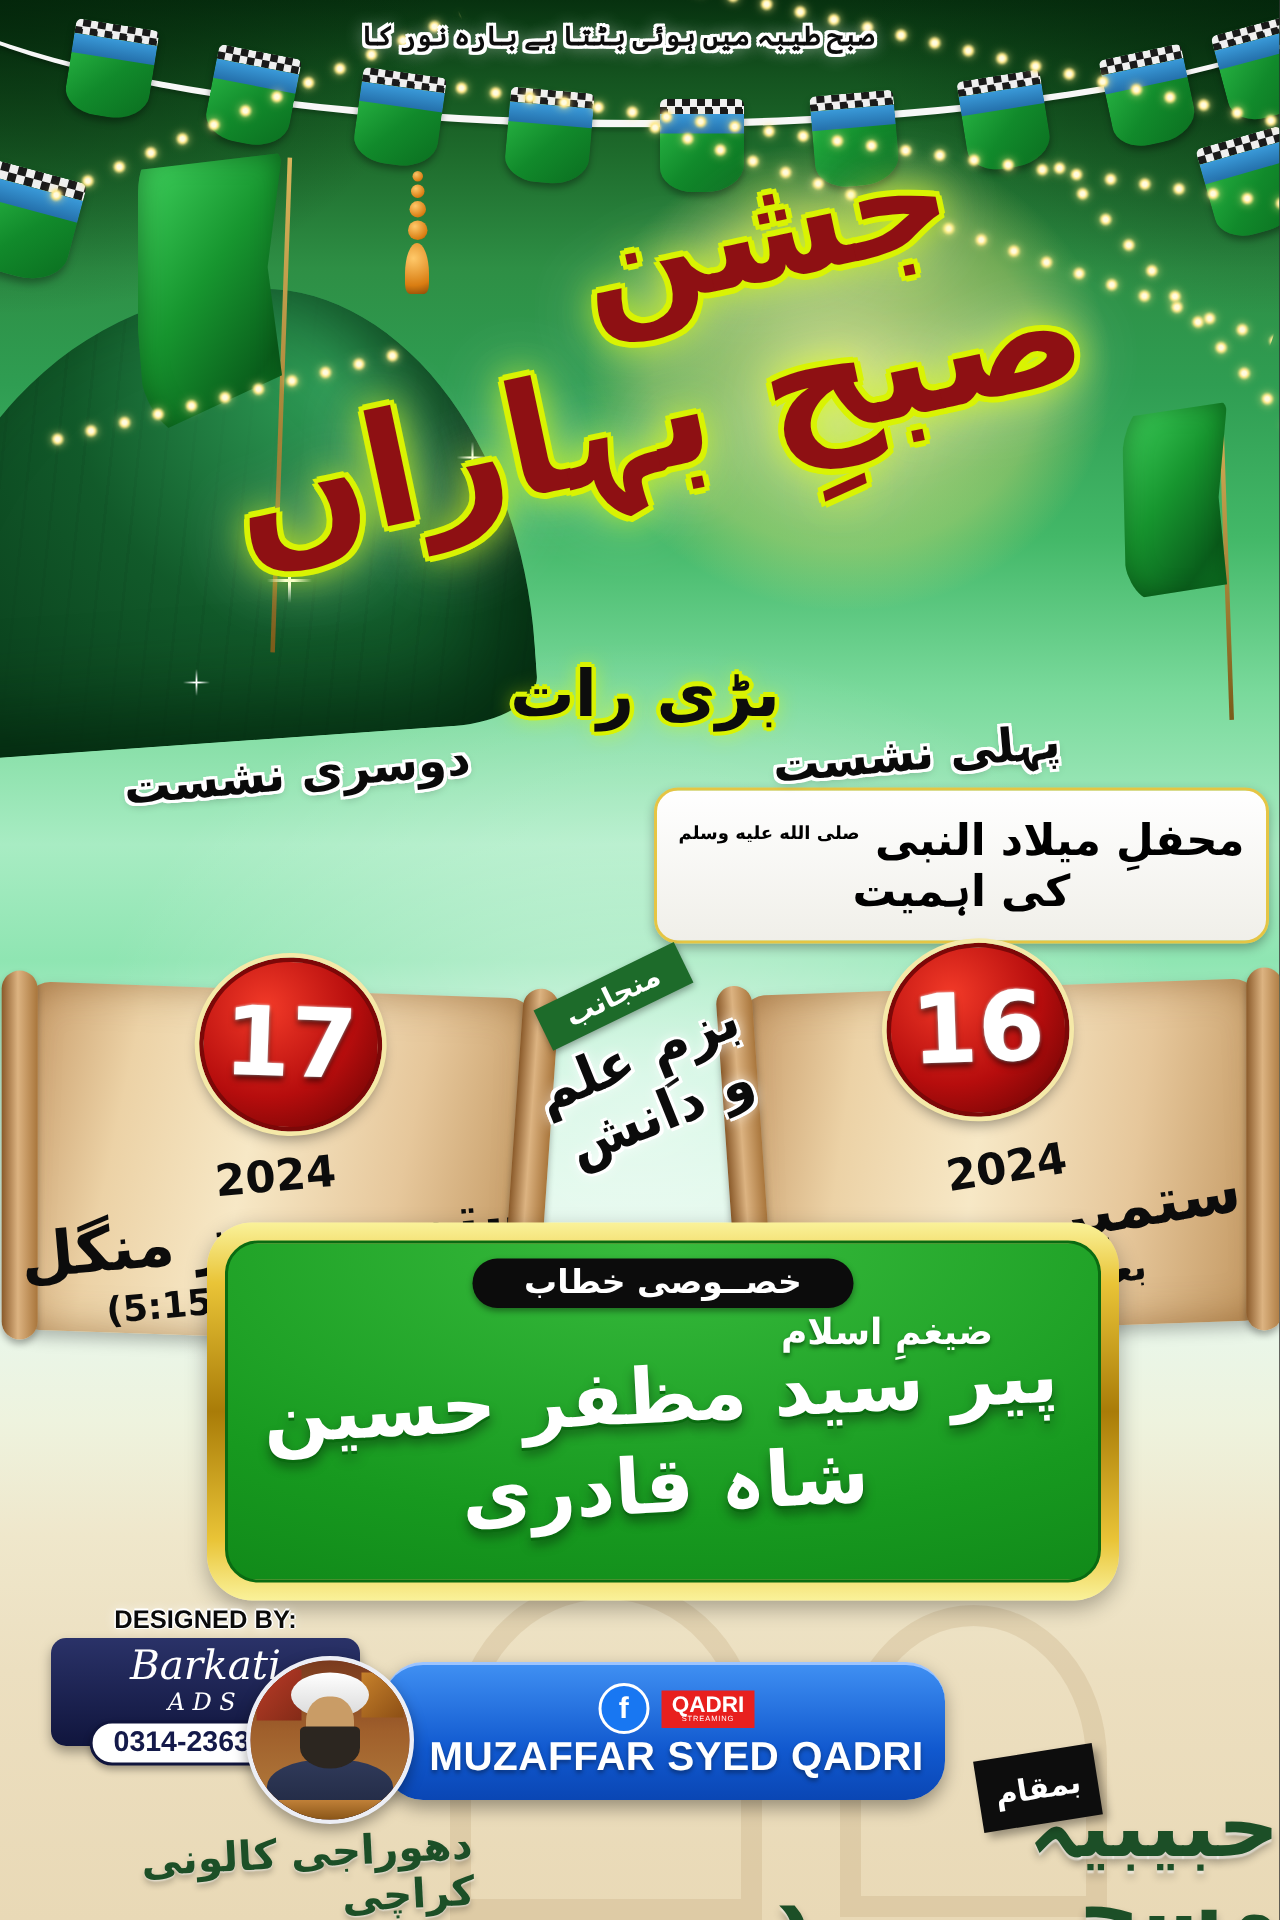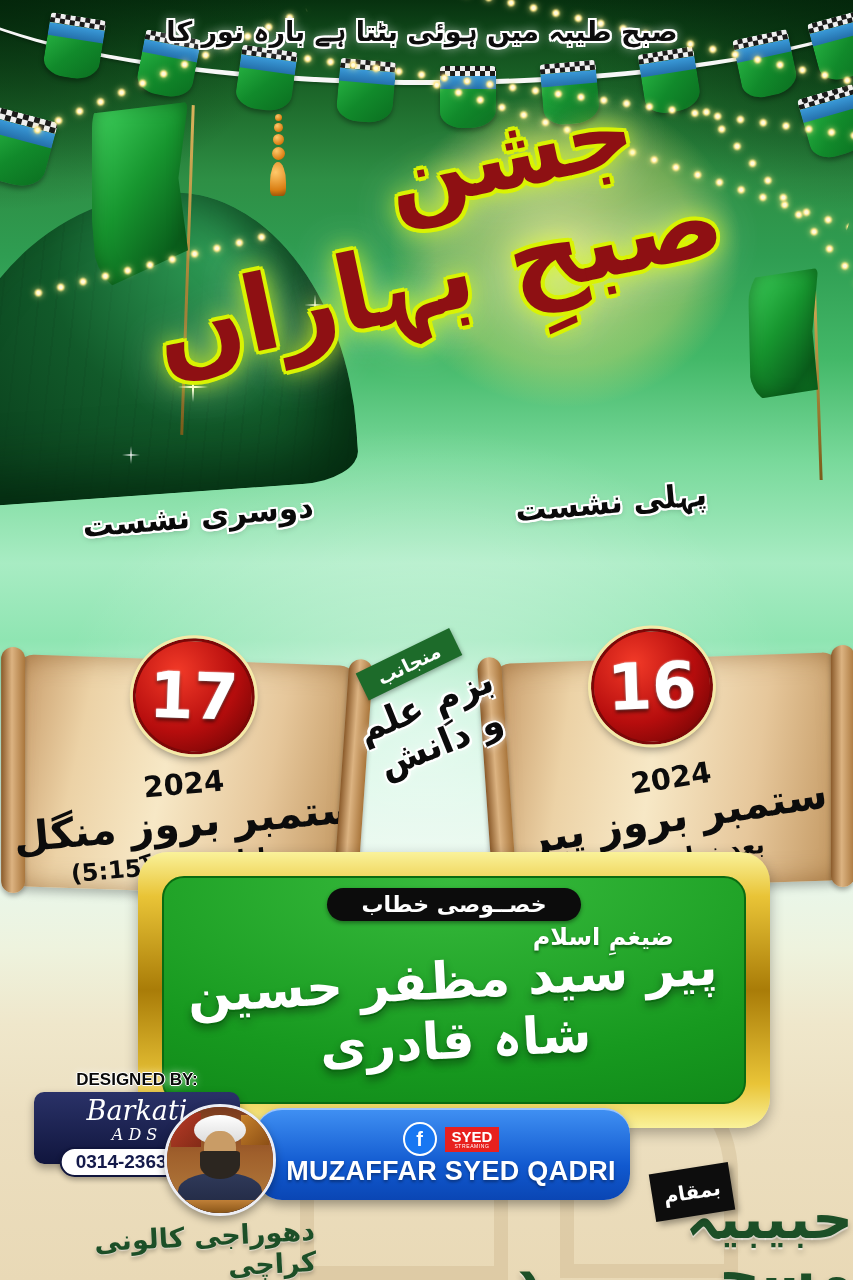--- a/index.html
+++ b/index.html
@@ -64,23 +64,23 @@
   .li3{left:420px;top:150px;width:440px;transform:rotate(19deg)}
   .li4{left:20px;top:66px;width:300px;transform:rotate(-24deg)}
   .li5{left:660px;top:200px;width:260px;transform:rotate(48deg)}
   .li6{left:30px;top:260px;width:240px;transform:rotate(-14deg)}
   .spark{position:absolute;width:30px;height:30px;}
   .spark::before,.spark::after{content:"";position:absolute;left:50%;top:0;width:2px;height:30px;margin-left:-1px;
     background:linear-gradient(transparent,#fff 40%,#fff 60%,transparent);}
   .spark::after{transform:rotate(90deg);}
   .sp1{left:178px;top:372px}.sp2{left:300px;top:290px;transform:scale(.7)}.sp3{left:116px;top:440px;transform:scale(.6)}
   
-  .poetry{position:absolute;left:142px;top:10px;width:560px;text-align:center;direction:rtl;
-    color:#0d0d0d;font-weight:bold;font-size:27px;line-height:1.6;
-    text-shadow:-2px 0 0 #fff,2px 0 0 #fff,0 -2px 0 #fff,0 2px 0 #fff,-2px -2px 0 #fff,2px 2px 0 #fff,2px -2px 0 #fff,-2px 2px 0 #fff,0 0 12px #fff;}
+  .poetry{position:absolute;left:132px;top:10px;width:560px;text-align:center;direction:rtl;
+    color:#0d0d0d;font-weight:bold;font-size:18px;line-height:1.6;
+    text-shadow:-2px 0 0 #fff,2px 0 0 #fff,0 -2px 0 #fff,0 2px 0 #fff,-2px -2px 0 #fff,2px 2px 0 #fff,2px -2px 0 #fff,-2px 2px 0 #fff,0 0 12px #fff;font-family:Liberation Serif, serif;}
   
   .title{position:absolute;left:108px;top:128px;width:640px;transform:rotate(-12deg);
     direction:rtl;color:#8e1013;text-align:center;line-height:.95;font-weight:bold;
     text-shadow:-4px 0 0 #d9f303,4px 0 0 #d9f303,0 -4px 0 #d9f303,0 4px 0 #d9f303,
       -3px -3px 0 #d9f303,3px -3px 0 #d9f303,-3px 3px 0 #d9f303,3px 3px 0 #d9f303,
       0 0 24px rgba(220,255,0,.95),0 0 46px rgba(255,255,255,.65);}
   .title .t1{font-size:95px;margin-left:190px;}
   .title .t2{font-size:104px;margin-top:10px;}
   .subtitle{position:absolute;left:240px;top:438px;width:380px;text-align:center;direction:rtl;
     font-size:43px;font-weight:bold;color:#0d0d0d;
@@ -118,21 +118,21 @@
   .sc-year{font-size:29px;font-weight:bold;}
   .sc-line{font-size:41px;font-weight:bold;line-height:1.1;}
   .sc-time{font-size:24px;font-weight:bold;margin-top:4px;}
   
   .org{position:absolute;left:348px;top:646px;width:156px;text-align:center;transform:rotate(-22deg);}
   .org-label{display:inline-block;background:#1d6b2a;color:#fff;padding:4px 18px;font-size:19px;font-weight:bold;
     direction:rtl;transform:rotate(-4deg);box-shadow:0 2px 5px rgba(0,0,0,.35);}
   .org-name{margin-top:8px;font-size:36px;font-weight:bold;color:#0b0b0b;direction:rtl;line-height:1.15;
     text-shadow:-2px 0 0 #fff,2px 0 0 #fff,0 -2px 0 #fff,0 2px 0 #fff,-2px -2px 0 #fff,2px 2px 0 #fff,0 0 10px #fff;}
   
-  .banner{position:absolute;left:138px;top:852px;width:584px;height:228px;border-radius:30px;padding:24px;
+  .banner{position:absolute;left:138px;top:815px;width:584px;height:228px;border-radius:30px;padding:12px;
     background:linear-gradient(180deg,#faf29a,#e9c437 16%,#a97c08 50%,#e9c437 84%,#faf29a);
     box-shadow:0 5px 14px rgba(0,0,0,.3);z-index:2;}
   .banner-in{width:100%;height:100%;border-radius:22px;border:2px solid #0a6b12;box-sizing:border-box;
     background:radial-gradient(130% 150% at 50% 0%,#38bb3d,#17991f 55%,#0b7a14 100%);
     display:flex;flex-direction:column;align-items:center;overflow:hidden;}
   .speech-pill{margin-top:10px;background:#0c0c0c;color:#fff;border-radius:30px;padding:4px 34px;
     font-size:22px;font-weight:bold;direction:rtl;box-shadow:0 2px 4px rgba(0,0,0,.4);}
   .speaker-title{align-self:flex-end;margin:2px 70px 0 0;color:#fff;font-size:24px;font-weight:bold;direction:rtl;
     text-shadow:0 2px 3px rgba(4,70,8,.8);}
   .speaker-name{margin-top:0;padding:0 16px;color:#fff;font-size:51px;font-weight:bold;direction:rtl;text-align:center;
@@ -233,23 +233,29 @@
   <div class="arch a2"></div>
 
   <div class="poetry">
     <div>صبح طیبہ میں ہوئی بٹتا ہے بارہ نور کا</div>
   </div>
 
   <div class="title">
     <div class="t1">جشن</div>
     <div class="t2">صبحِ بہاراں</div>
   </div>
+  <div class="subtitle">بڑی رات</div>
 
   <div class="session s1">
     <div class="sess-h">پہلی نشست</div>
+    <div class="sess-box">
+      <span>محفلِ میلاد النبی</span>
+      <span class="saw">صلى الله عليه وسلم</span>
+      <span>کی اہمیت</span>
+    </div>
   </div>
 
   <div class="session s2">
     <div class="sess-h">دوسری نشست</div>
   </div>
 
   <div class="scroll scroll1">
     <div class="badge">16</div>
     <div class="scroll-txt">
       <div class="sc-year">2024</div>
@@ -300,21 +306,21 @@
     <div class="ph-turban"></div>
     <div class="ph-face"></div>
     <div class="ph-beard"></div>
     <div class="ph-desk"></div>
   </div>
 
   <div class="fbbar">
     <div class="fb-row">
       <div class="fb-ic">f</div>
       <div class="live-badge">
-        <div class="live-main">SYED</div>
+        <div class="live-main">QADRI</div>
         <div class="live-sub">STREAMING</div>
       </div>
     </div>
     <div class="fb-name">MUZAFFAR SYED QADRI</div>
   </div>
 
   <div class="venue-badge">بمقام</div>
   <div class="venue">
     <div class="v-name">حبیبیہ مسجـــــــــد</div>
     <div class="v-addr">دھوراجی کالونی کراچی</div>

